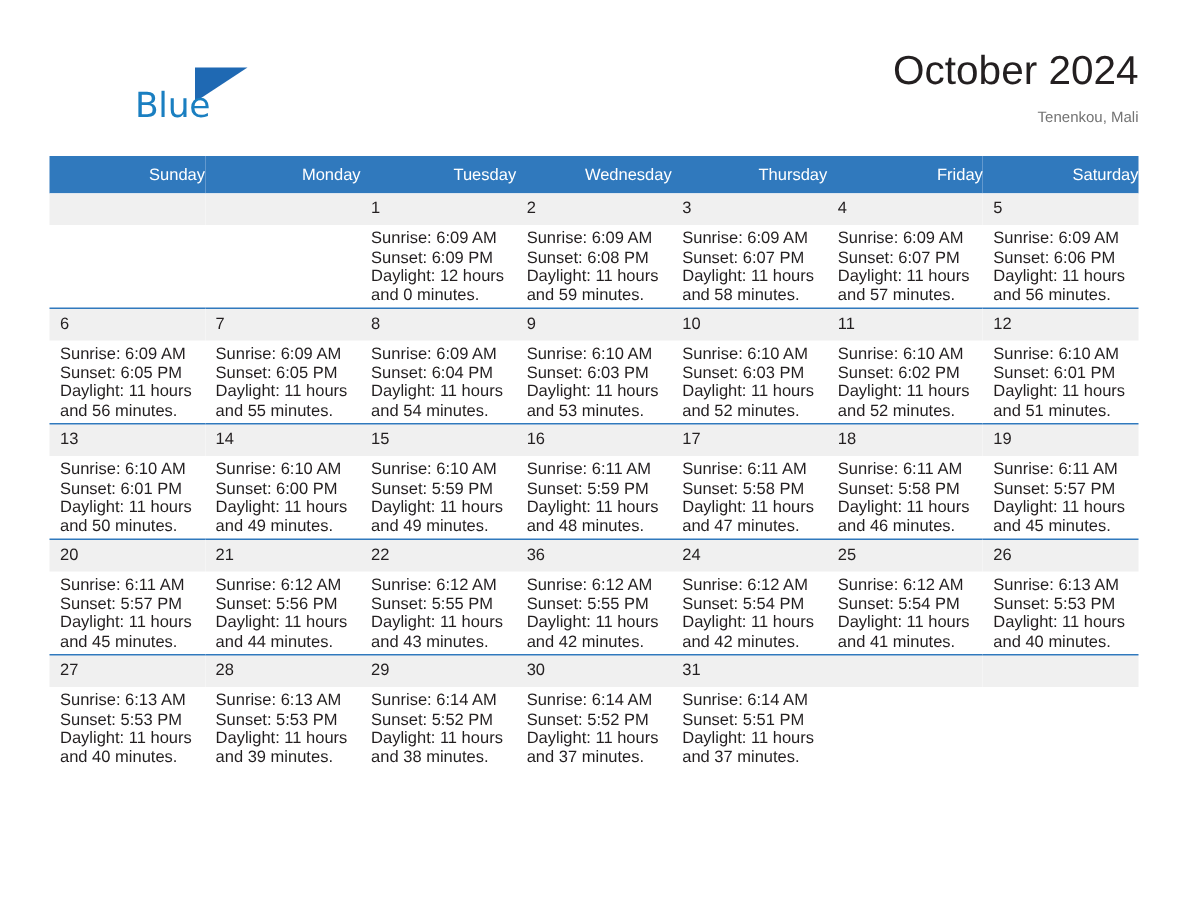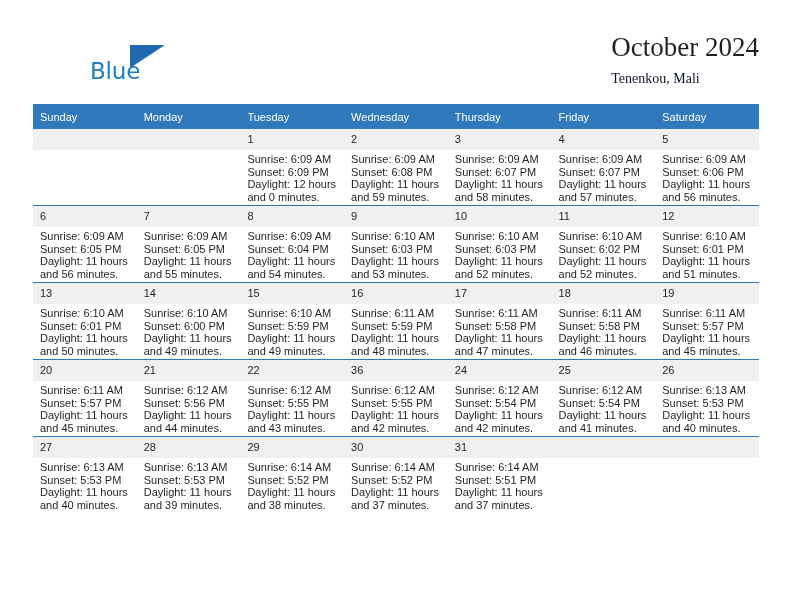--- a/index.html
+++ b/index.html
@@ -57,52 +57,51 @@
     left: 97px;
     top: 11px;
     width: 0; height: 0;
     border-left: 35px solid #1f69b3;
     border-bottom: 23px solid transparent;
   }
   .title-block {
     position: absolute;
     right: 33px;
     top: 30px;
-    text-align: left;
-    font-family: Liberation Serif, serif;
+    text-align: right;
   }
   .cal-title {
     font-size: 27px;
     color: #231f20;
     line-height: 34px;
     white-space: nowrap;
   }
   .cal-subtitle {
-    font-size: 14px;
-    color: #0f172a;
+    font-size: 10px;
+    color: #737373;
     line-height: 20px;
     margin-top: 5px;
     white-space: nowrap;
   }
 
   
   .calendar {
     position: absolute;
     left: 33px;
     top: 104px;
     width: 726px;
     border-collapse: collapse;
     table-layout: fixed;
   }
   .calendar th {
     background: #3079bd;
     color: #ffffff;
     font-size: 11px;
     font-weight: normal;
-    text-align: left;
+    text-align: right;
     padding: 6px 0 6px 7px;
     height: 13px;
     vertical-align: middle;
     border: none;
   }
   .calendar td {
     width: 103.7px;
     height: 76px;
     vertical-align: top;
     padding: 0;

